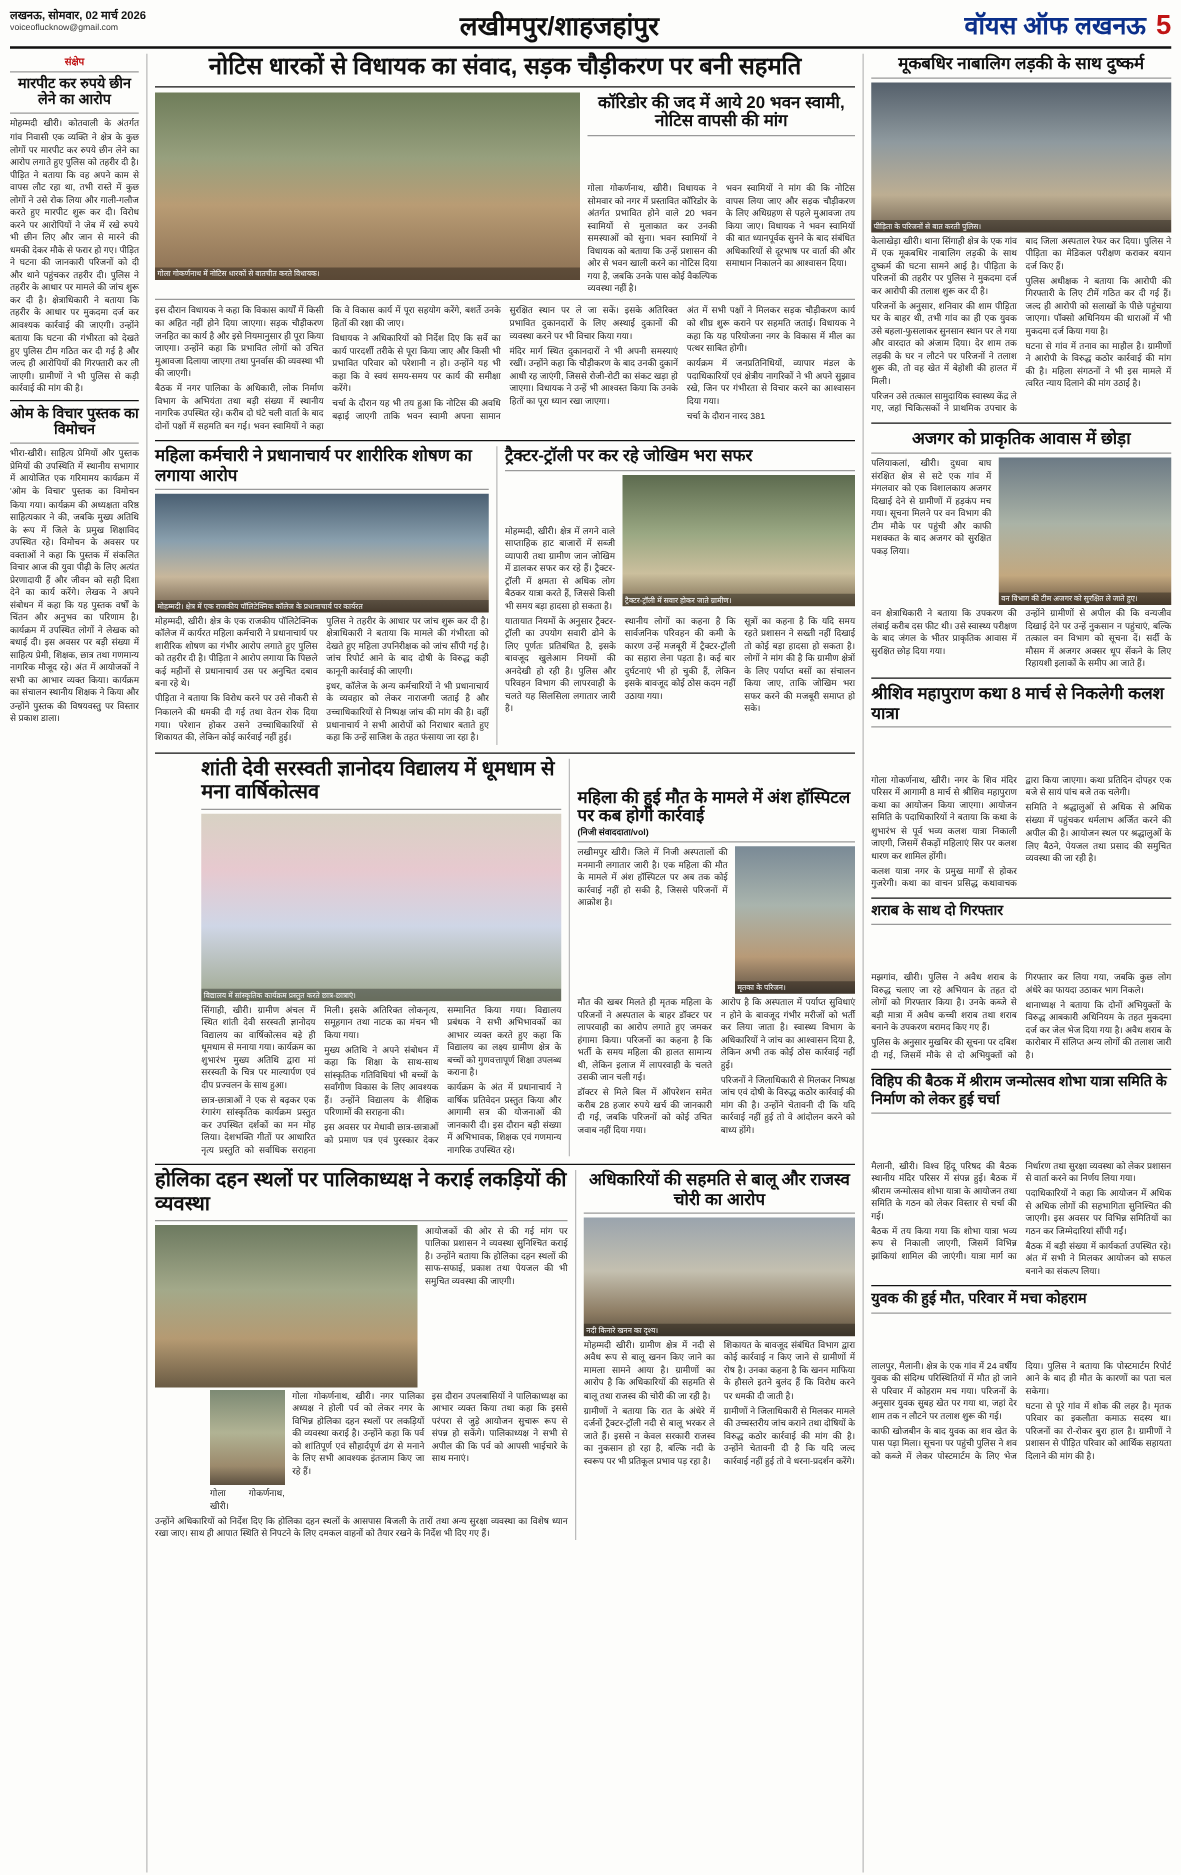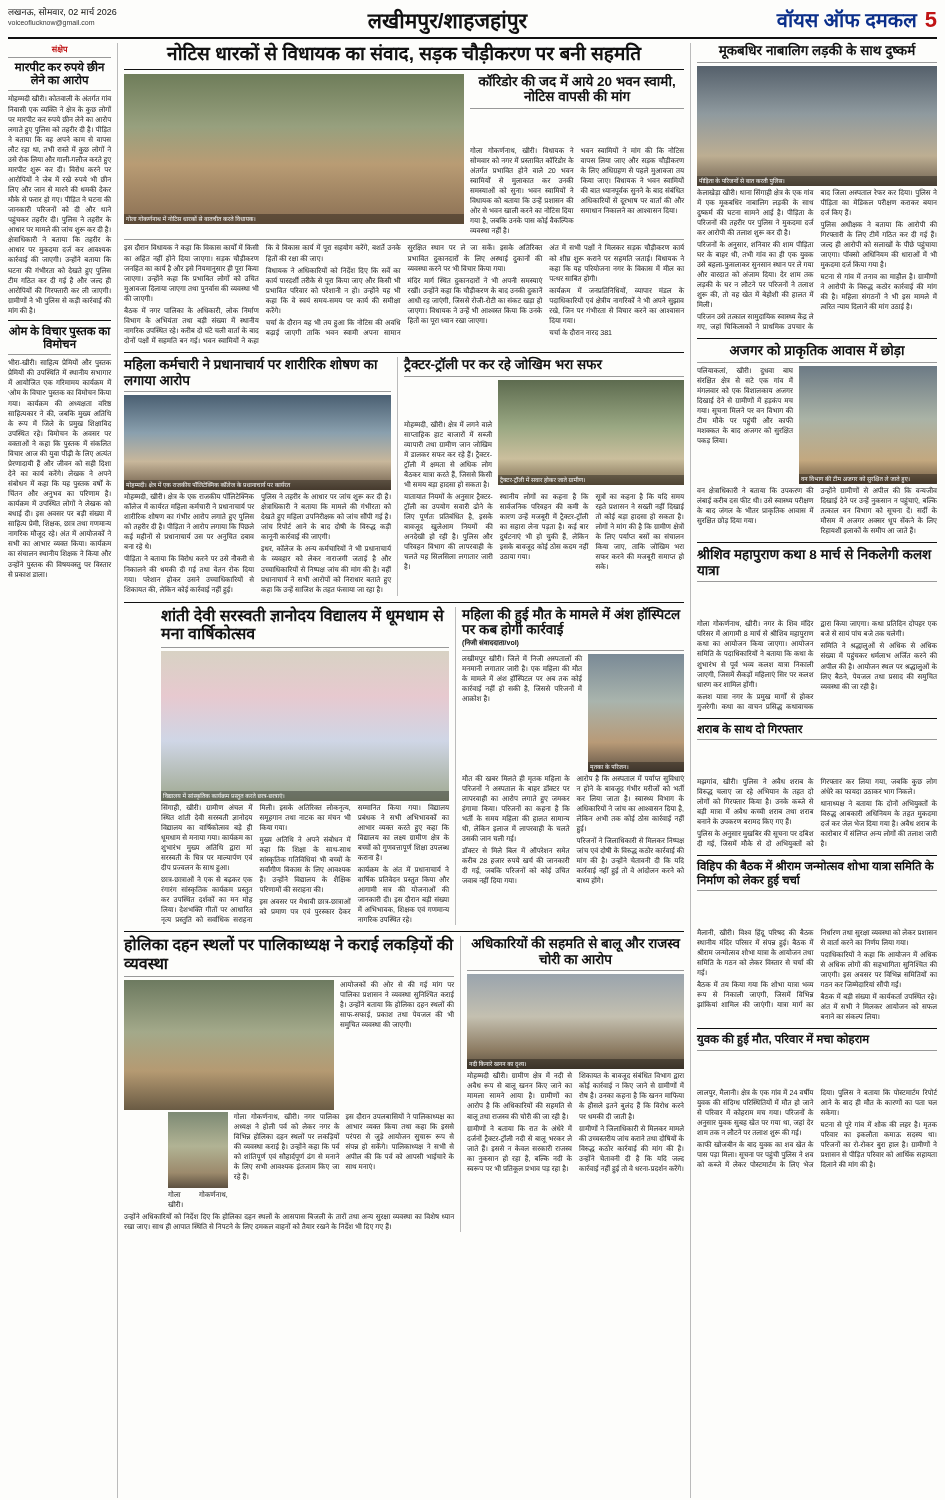--- a/index.html
+++ b/index.html
@@ -9,31 +9,31 @@
     background: #fdfdfb;
     font-family: "Liberation Sans", sans-serif;
     color: #111;
     overflow: hidden;
   }
   .page { width:945px; height:1500px; padding: 6px 8px 4px 8px; position:relative; }
 
   
   .masthead { display:flex; align-items:flex-start; justify-content:space-between; border-bottom:2px solid #111; padding-bottom:3px; }
   .mh-left { font-size:8.5px; line-height:1.35; width:210px; }
-  .mh-left .date { font-weight:normal; font-size:9px; }
+  .mh-left .date { font-weight:bold; font-size:9px; }
   .mh-left .mail { font-size:7px; color:#333; }
   .mh-center { flex:1; text-align:center; }
   .mh-center .edition { font-size:21px; font-weight:bold; letter-spacing:0px; }
   .mh-right { width:260px; text-align:right; display:flex; align-items:center; justify-content:flex-end; gap:8px; }
   .mh-right .brand { font-size:20px; font-weight:bold; color:#0b2f8a; letter-spacing:0px; }
   .mh-right .pageno { font-size:22px; font-weight:bold; color:#c01414; }
 
   
   .grid { display:flex; gap:6px; margin-top:4px; height:1455px; }
-  .col-left { width:113px;font-family:Liberation Serif, serif; }
+  .col-left { width:113px; }
   .col-mid  { width:560px; }
   .col-right { width:240px; }
   .vrule { width:1px; background:#bbb; }
 
   
   .hl { font-weight:bold; line-height:1.15; }
   .hl-xl { font-size:19px; }
   .hl-lg { font-size:16px; }
   .hl-md { font-size:13.5px; }
   .hl-sm { font-size:11.5px; }
@@ -72,21 +72,21 @@
 
   <div class="masthead">
     <div class="mh-left">
       <div class="date">लखनऊ, सोमवार, 02 मार्च 2026</div>
       <div class="mail">voiceoflucknow@gmail.com</div>
     </div>
     <div class="mh-center">
       <div class="edition">लखीमपुर/शाहजहांपुर</div>
     </div>
     <div class="mh-right">
-      <div class="brand">वॉयस ऑफ दमकल</div>
+      <div class="brand">वॉयस ऑफ लखनऊ</div>
       <div class="pageno">5</div>
     </div>
   </div>
 
   <div class="grid">
 
     <div class="col-left">
       <div class="kicker center">संक्षेप</div>
       <div class="rule-thin"></div>
       <div class="hl hl-sm center mb2">मारपीट कर रुपये छीन लेने का आरोप</div>
@@ -184,21 +184,21 @@
             <div class="body mb2">सिंगाही, खीरी। ग्रामीण अंचल में स्थित शांती देवी सरस्वती ज्ञानोदय विद्यालय का वार्षिकोत्सव बड़े ही धूमधाम से मनाया गया। कार्यक्रम का शुभारंभ मुख्य अतिथि द्वारा मां सरस्वती के चित्र पर माल्यार्पण एवं दीप प्रज्वलन के साथ हुआ।</div>
             <div class="body mb2">छात्र-छात्राओं ने एक से बढ़कर एक रंगारंग सांस्कृतिक कार्यक्रम प्रस्तुत कर उपस्थित दर्शकों का मन मोह लिया। देशभक्ति गीतों पर आधारित नृत्य प्रस्तुति को सर्वाधिक सराहना मिली। इसके अतिरिक्त लोकनृत्य, समूहगान तथा नाटक का मंचन भी किया गया।</div>
             <div class="body mb2">मुख्य अतिथि ने अपने संबोधन में कहा कि शिक्षा के साथ-साथ सांस्कृतिक गतिविधियां भी बच्चों के सर्वांगीण विकास के लिए आवश्यक हैं। उन्होंने विद्यालय के शैक्षिक परिणामों की सराहना की।</div>
             <div class="body mb2">इस अवसर पर मेधावी छात्र-छात्राओं को प्रमाण पत्र एवं पुरस्कार देकर सम्मानित किया गया। विद्यालय प्रबंधक ने सभी अभिभावकों का आभार व्यक्त करते हुए कहा कि विद्यालय का लक्ष्य ग्रामीण क्षेत्र के बच्चों को गुणवत्तापूर्ण शिक्षा उपलब्ध कराना है।</div>
             <div class="body">कार्यक्रम के अंत में प्रधानाचार्य ने वार्षिक प्रतिवेदन प्रस्तुत किया और आगामी सत्र की योजनाओं की जानकारी दी। इस दौरान बड़ी संख्या में अभिभावक, शिक्षक एवं गणमान्य नागरिक उपस्थित रहे।</div>
           </div>
         </div>
 
         <div class="vrule"></div>
 
-        <div style="width:222px;">
+        <div style="width:222px;margin-top:23px;">
           <div class="hl hl-md">महिला की हुई मौत के मामले में अंश हॉस्पिटल पर कब होगी कार्रवाई</div>
           <div class="byline">(निजी संवाददाता/vol)</div>
           <div class="rule-thin"></div>
           <div class="flexrow">
             <div class="body" style="width:120px;">लखीमपुर खीरी। जिले में निजी अस्पतालों की मनमानी लगातार जारी है। एक महिला की मौत के मामले में अंश हॉस्पिटल पर अब तक कोई कार्रवाई नहीं हो सकी है, जिससे परिजनों में आक्रोश है।</div>
             <div class="photo p4" style="width:96px;height:118px;">
               <div class="cap">मृतका के परिजन।</div>
             </div>
           </div>
           <div class="cols2 mt2">

